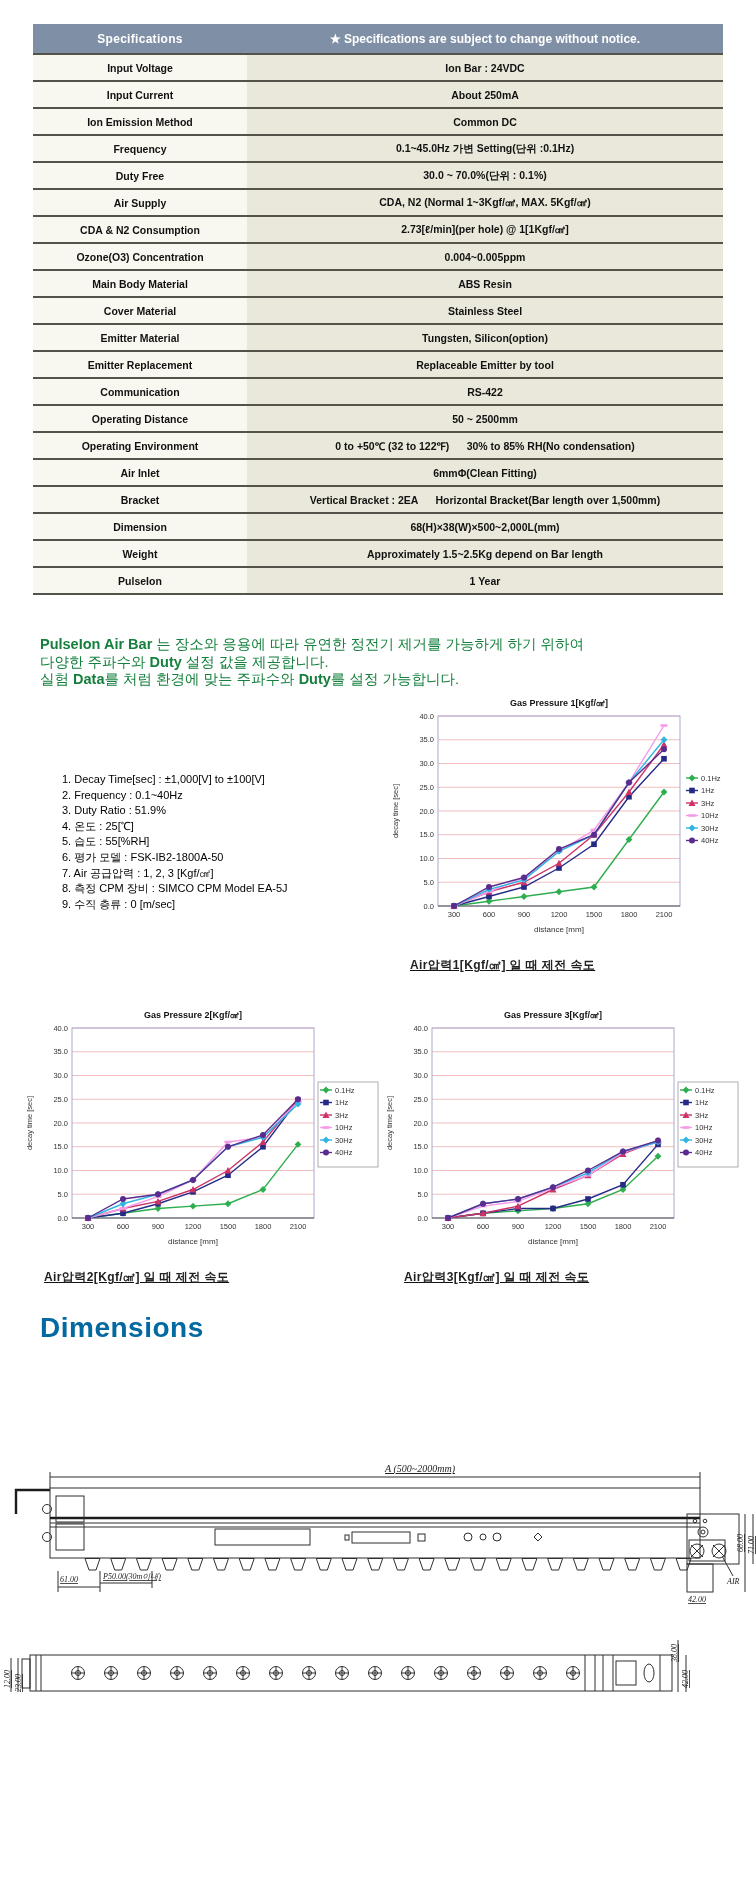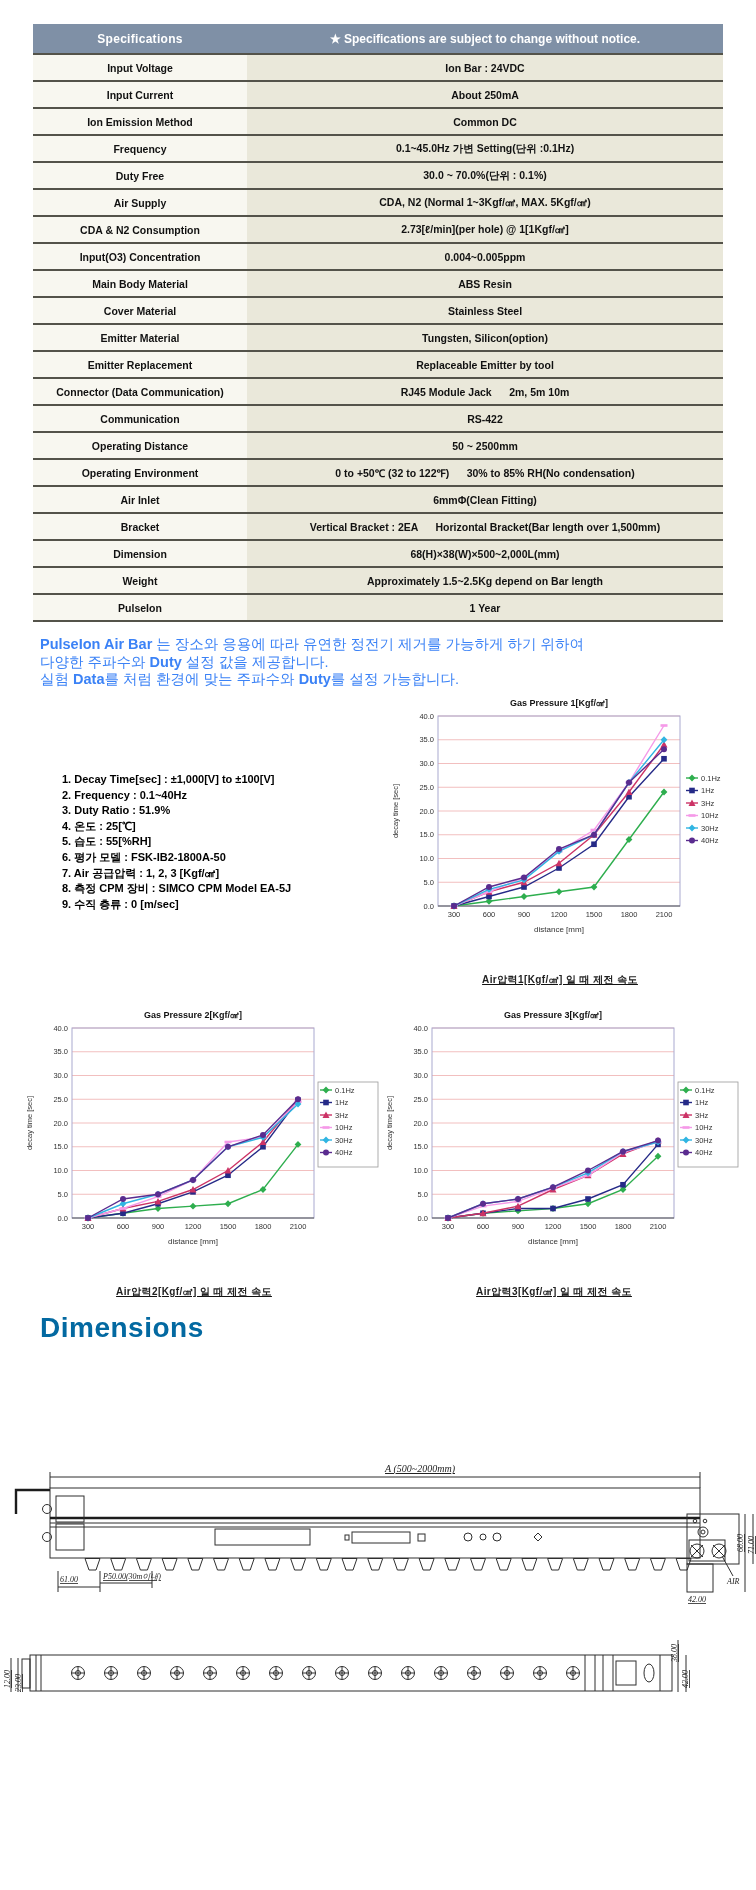--- a/index.html
+++ b/index.html
@@ -11,34 +11,34 @@
   table.spec th{background:#7f90a6;color:#fff;height:27px;font-size:12px;font-weight:bold;
                 border-bottom:2px solid #54534a;}
   th.spec-title{width:212px;letter-spacing:.3px;}
   th.spec-notice{font-size:10.5px;}
   table.spec td{height:25px;font-size:10.5px;font-weight:bold;text-align:center;vertical-align:middle;
                 padding:0 20px;border-bottom:2px solid #54534a;white-space:pre;overflow:hidden;}
   td.lbl{background:#f8f7f0;}
   td.val{background:#eae8da;}
 
   
-  .desc{position:absolute;left:40px;top:636px;width:680px;font-size:14.5px;line-height:17.5px;color:#3b82f6;}
+  .desc{position:absolute;left:40px;top:636px;width:680px;font-size:14.5px;line-height:17.5px;color:#15803d;}
   .desc b{font-weight:bold;}
 
   
-  .conds{position:absolute;left:62px;top:772px;font-size:11px;font-weight:bold;line-height:15.6px;
+  .conds{position:absolute;left:62px;top:772px;font-size:11px;font-weight:normal;line-height:15.6px;
          white-space:pre;color:#000;}
 
   
   .chart{position:absolute;width:360px;text-decoration:underline;}
   #chart1{left:388px;top:694px;}
   #chart2{left:22px;top:1006px;}
   #chart3{left:382px;top:1006px;}
-  .chart .caption{margin-top:19px;width:300px;margin-left:22px;text-align:center;
-                  font-size:10px;font-weight:bold;color:#222;letter-spacing:.4px;}
+  .chart .caption{margin-top:3px;width:300px;margin-left:22px;text-align:left;
+                  font-size:12px;font-weight:bold;color:#222;letter-spacing:.4px;}
 
   
   .dim-heading{position:absolute;left:40px;top:1312px;font-size:28px;font-weight:bold;color:#0369a1;letter-spacing:.5px;}
   svg.draw{position:absolute;left:0;top:1430px;}
   svg.draw .ln{stroke:#2f2f2f;fill:none;stroke-width:1;}
   svg.draw .thick{stroke:#1c1c1c;fill:none;stroke-width:2.4;}
   svg.draw .dimtxt{font-family:"Liberation Serif",serif;font-style:italic;font-size:8px;fill:#222;}
   svg.draw .dimbig{font-family:"Liberation Serif",serif;font-style:italic;font-size:10px;fill:#222;}
 </style>
 </head>
@@ -76,42 +76,38 @@
         </tr>
         <tr>
           <td class="lbl">Air Supply</td>
           <td class="val">CDA, N2 (Normal 1~3Kgf/㎠, MAX. 5Kgf/㎠)</td>
         </tr>
         <tr>
           <td class="lbl">CDA &amp; N2 Consumption</td>
           <td class="val">2.73[ℓ/min](per hole) @ 1[1Kgf/㎠]</td>
         </tr>
         <tr>
-          <td class="lbl">Input(O3) Concentration</td>
+          <td class="lbl">Ozone(O3) Concentration</td>
           <td class="val">0.004~0.005ppm</td>
         </tr>
         <tr>
           <td class="lbl">Main Body Material</td>
           <td class="val">ABS Resin</td>
         </tr>
         <tr>
           <td class="lbl">Cover Material</td>
           <td class="val">Stainless Steel</td>
         </tr>
         <tr>
           <td class="lbl">Emitter Material</td>
           <td class="val">Tungsten, Silicon(option)</td>
         </tr>
         <tr>
           <td class="lbl">Emitter Replacement</td>
           <td class="val">Replaceable Emitter by tool</td>
-        </tr>
-        <tr>
-          <td class="lbl">Connector (Data Communication)</td>
-          <td class="val">RJ45 Module Jack      2m, 5m 10m</td>
         </tr>
         <tr>
           <td class="lbl">Communication</td>
           <td class="val">RS-422</td>
         </tr>
         <tr>
           <td class="lbl">Operating Distance</td>
           <td class="val">50 ~ 2500mm</td>
         </tr>
         <tr>

